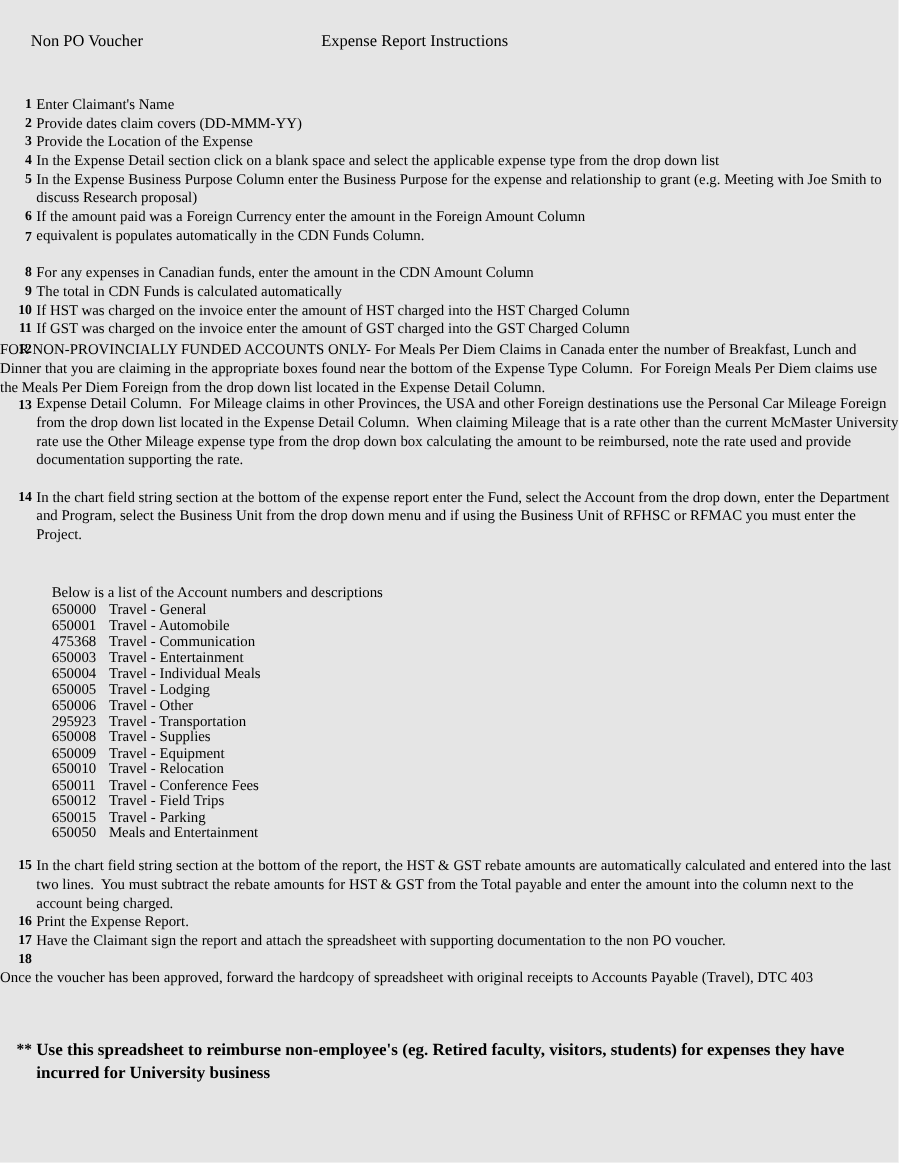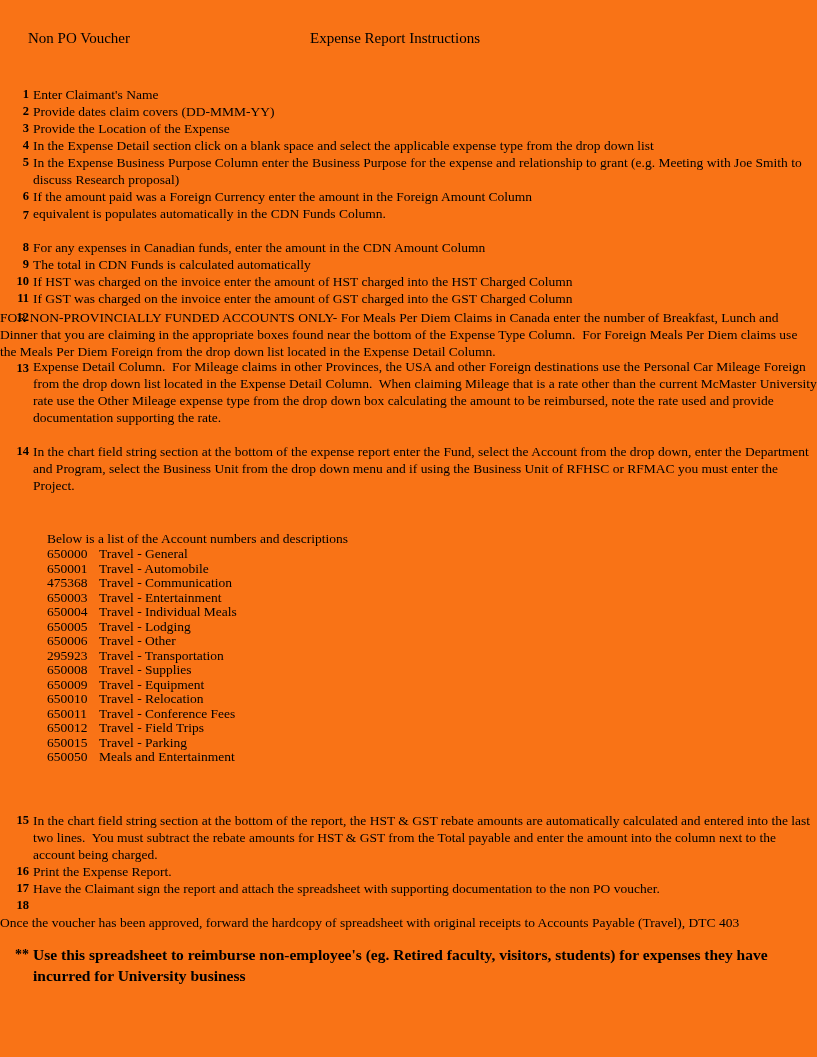--- a/index.html
+++ b/index.html
@@ -8,41 +8,41 @@
     background: #ffffff;
   }
   body {
     font-family: "Liberation Serif", "DejaVu Serif", serif;
     color: #000000;
   }
   .page {
     position: relative;
     width: 817px;
     height: 1057px;
-    background: #f97316;
+    background: #e5e5e5;
     overflow: hidden;
   }
   
   .header {
     position: absolute;
     top: 30px;
     left: 0;
     width: 817px;
     height: 22px;
   }
   .header-left {
     position: absolute;
     left: 28px;
     top: 0;
     font-size: 15px;
     white-space: nowrap;
   }
   .header-center {
     position: absolute;
-    left: 310px;
+    left: 292px;
     top: 0;
     font-size: 15px;
     white-space: nowrap;
   }
   
   .steps {
     position: absolute;
     left: 0;
     top: 86px;
     width: 817px;
@@ -111,21 +111,21 @@
     flex: 0 0 auto;
     width: 52px;
   }
   .account-desc {
     flex: 0 0 auto;
   }
   
   .steps-tail {
     position: absolute;
     left: 0;
-    top: 812px;
+    top: 778px;
     width: 817px;
   }
   
   .note {
     position: absolute;
     left: 0;
     top: 944px;
     width: 817px;
     display: flex;
     align-items: flex-start;

